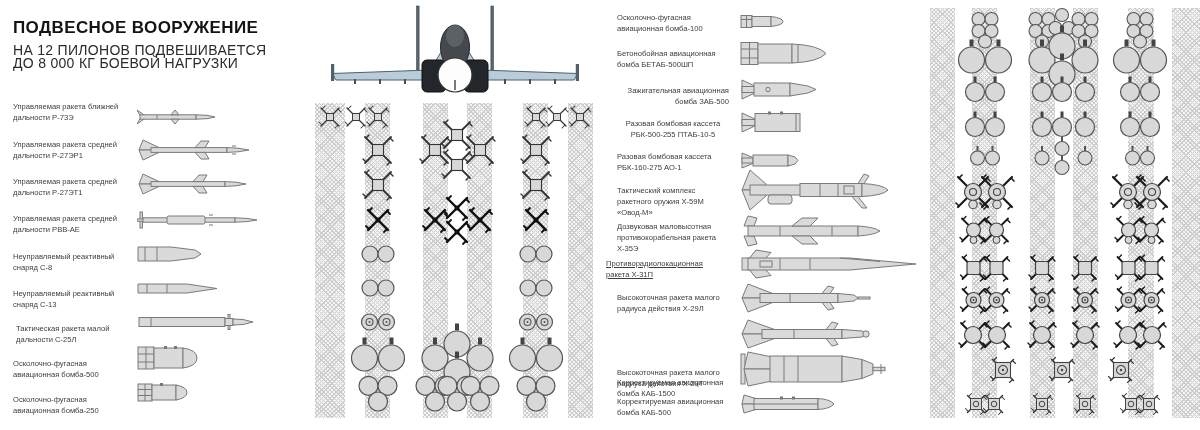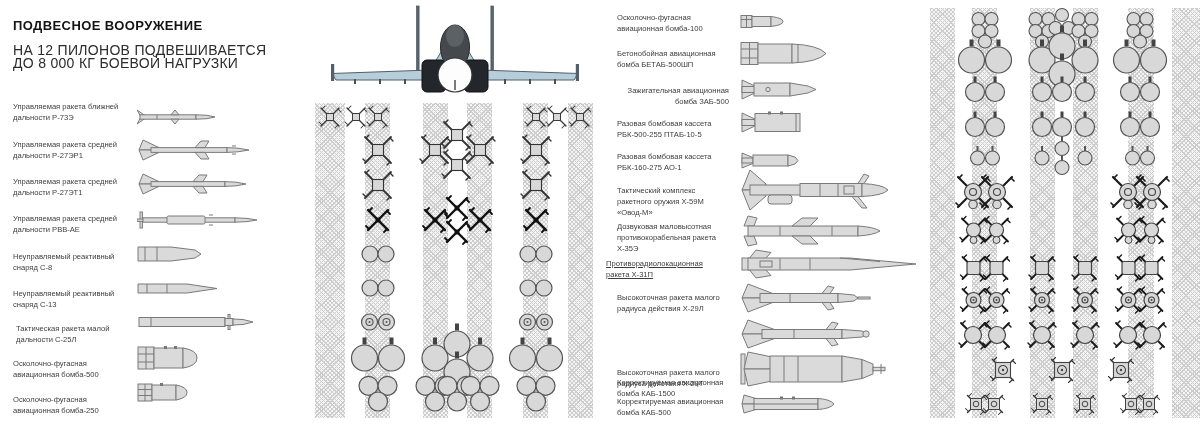--- a/index.html
+++ b/index.html
@@ -1,18 +1,18 @@
 <!DOCTYPE html>
 <html><head>
 <meta charset="utf-8">
 <style>
   html,body{margin:0;padding:0;background:#fff;}
   .stage{position:relative;width:1200px;height:430px;background:#fff;overflow:hidden;
          font-family:"Liberation Sans",sans-serif;}
-  .hdr-title{position:absolute;left:13px;top:18px;font-size:13px;font-weight:700;
+  .hdr-title{position:absolute;left:13px;top:18px;font-size:17px;font-weight:700;
              letter-spacing:.4px;color:#141414;}
   .hdr-sub{position:absolute;left:13px;font-size:14px;color:#2b2b2b;letter-spacing:.3px;}
   .wlabel{position:absolute;font-size:7.6px;line-height:1.45;color:#3d3d3d;width:112px;}
   .hatch{position:absolute;background-image:
       repeating-linear-gradient(45deg,#cdcdcd 0 1px,transparent 1px 3px),
       repeating-linear-gradient(-45deg,#cdcdcd 0 1px,transparent 1px 3px);
       background-color:#f4f4f4;}
   svg{display:block}
   .abs{position:absolute;}
   .sym{position:absolute;z-index:3;}
@@ -178,21 +178,21 @@
         <svg width="78" height="21" viewBox="0 0 78 21" style="position: absolute; left: 740px; top: 78.5px; z-index: 3;">
           <polygon points="2,10.5 2,1 16,7.5" fill="#dadada" stroke="#7a7a7a"></polygon>
           <polygon points="2,10.5 2,20 16,13.5" fill="#dadada" stroke="#7a7a7a"></polygon>
           <rect x="2" y="7.5" width="13" height="6" fill="#dadada" stroke="#7a7a7a"></rect>
           <rect x="14" y="4" width="36" height="13" fill="#dadada" stroke="#7a7a7a"></rect>
           <circle cx="28" cy="10.5" r="2.2" fill="none" stroke="#7a7a7a"></circle>
           <polygon points="50,4 68,7 76,10.5 68,14 50,17" fill="#dadada" stroke="#7a7a7a"></polygon>
         </svg>
       </div>
       <div class="">
-        <div class="wlabel" style="left: 617px; top: 118px;">Разовая бомбовая кассета РБК-500-255 ПТАБ-10-5</div>
+        <div class="wlabel" style="left: 617px; top: 118px; text-align: center;">Разовая бомбовая кассета РБК-500-255 ПТАБ-10-5</div>
         <svg width="62" height="23" viewBox="0 0 62 23" style="position: absolute; left: 740px; top: 110.5px; z-index: 3;">
           <polygon points="2,11.5 2,2 16,8.5" fill="#dadada" stroke="#7a7a7a"></polygon>
           <polygon points="2,11.5 2,21 16,14.5" fill="#dadada" stroke="#7a7a7a"></polygon>
           <rect x="2" y="8.5" width="13" height="6" fill="#dadada" stroke="#7a7a7a"></rect>
           <rect x="15" y="2.5" width="45" height="18" fill="#dadada" stroke="#7a7a7a"></rect>
           <line x1="56" y1="2.5" x2="56" y2="20.5" stroke="#7a7a7a"></line>
           <rect x="28" y="0.5" width="3" height="3" fill="#777"></rect>
           <rect x="40" y="0.5" width="3" height="3" fill="#777"></rect>
         </svg>
       </div>

